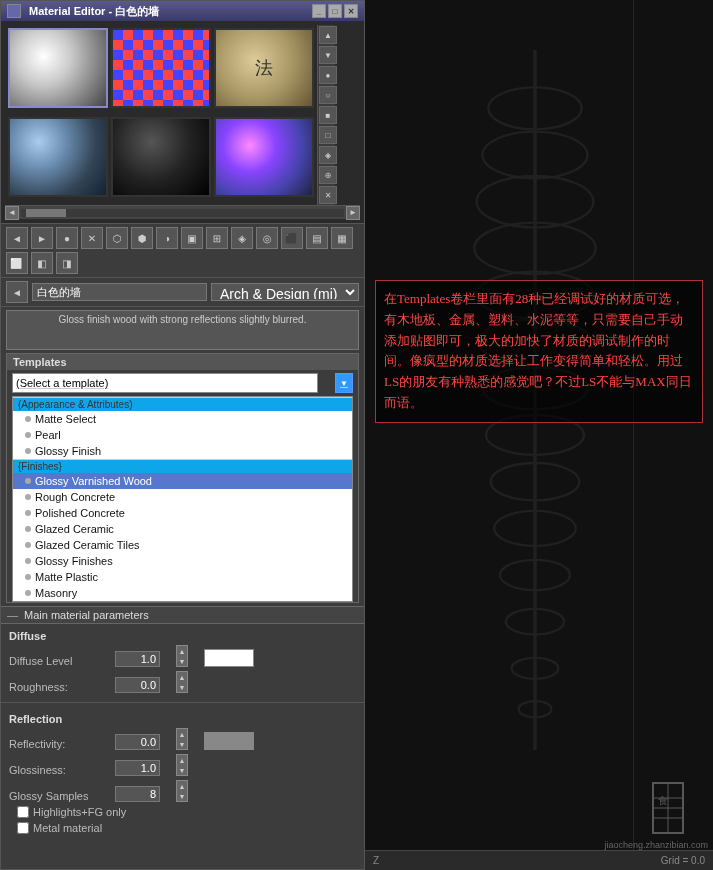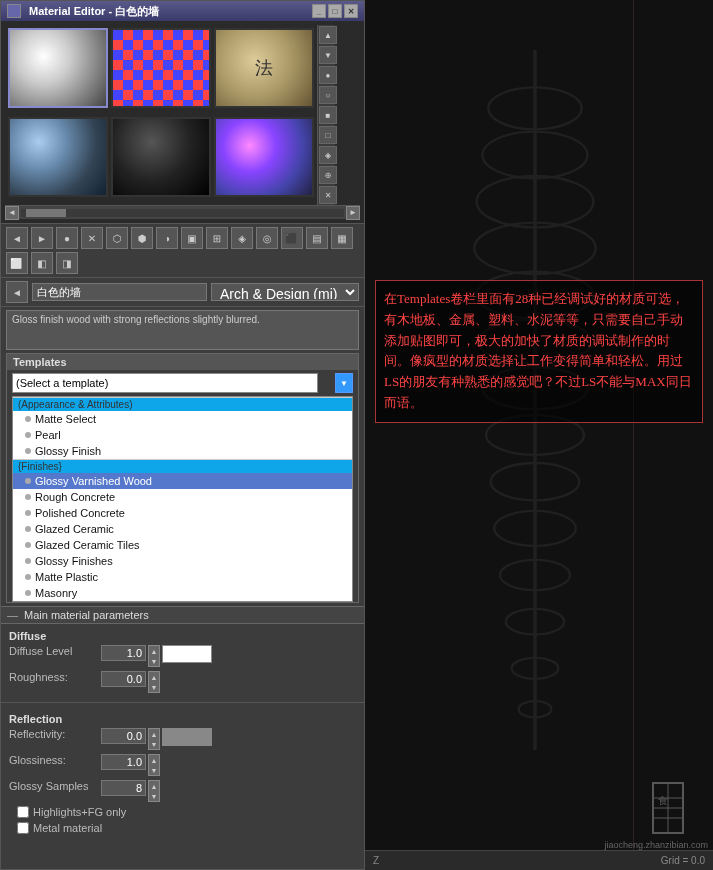--- a/index.html
+++ b/index.html
@@ -224,20 +224,21 @@
       padding: 2px 6px;
       font-size: 11px;
       font-weight: bold;
     }
 
     .templates-select-row {
       display: flex;
       align-items: flex-end;
       padding: 3px 5px;
       gap: 17px;
+      text-decoration: underline;
     }
 
     .templates-select {
       flex: 1;
       background: #fff;
       border: 1px solid #888;
       color: #000;
       padding: 1px 3px;
       font-size: 11px;
       height: 20px;
@@ -317,23 +318,23 @@
 
     .param-section-header {
       color: #ddd;
       font-size: 11px;
       font-weight: bold;
       padding: 3px 0 1px 0;
     }
 
     .param-row {
       display: flex;
-      align-items: flex-start;
+      align-items: flex-end;
       padding: 2px 0;
-      gap: 2px;
+      gap: 16px;
     }
 
     .param-label {
       width: 90px;
       color: #bbb;
       font-size: 11px;
     }
 
     .param-value {
       width: 45px;
@@ -609,21 +610,21 @@
   <div class="name-row">
     <div class="tool-btn">◄</div>
     <input class="name-input" type="text" value="白色的墙" style="">
     <select class="name-dropdown">
       <option>Arch &amp; Design (mi)</option>
     </select>
   </div>
 
   <div style="flex:1;overflow-y:auto;background:#3c3c3c;">
 
-    <div style="margin:3px 5px;background:#555;border:1px solid #777;padding:3px 5px;font-size:10px;color:#ccc;min-height:40px;">
+    <div style="margin:3px 5px;background:#555;border:1px solid #777;padding:3px 5px;font-size:10px;color:#ccc;min-height:40px;text-align:center;">
       <span>Gloss finish wood with strong reflections slightly blurred.</span>
     </div>
 
     <div class="templates-panel">
       <div class="templates-header">Templates</div>
       <div class="templates-select-row">
         <input class="templates-select" type="text" value="(Select a template)" style="">
         <div class="templates-dropdown-btn">▼</div>
       </div>
 

